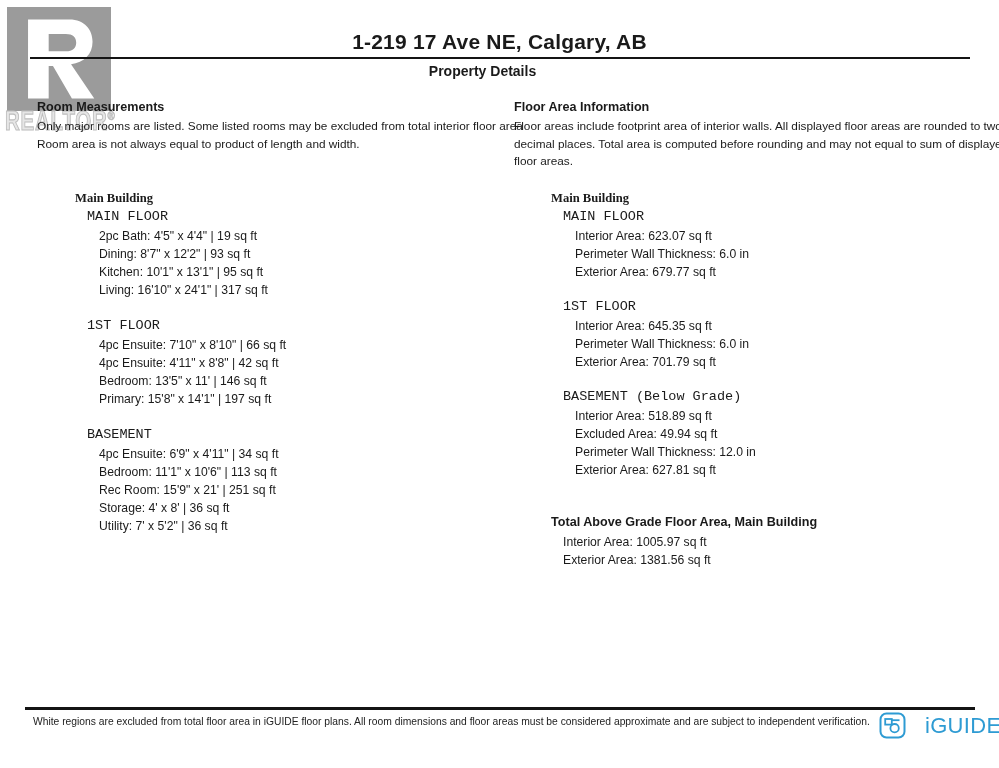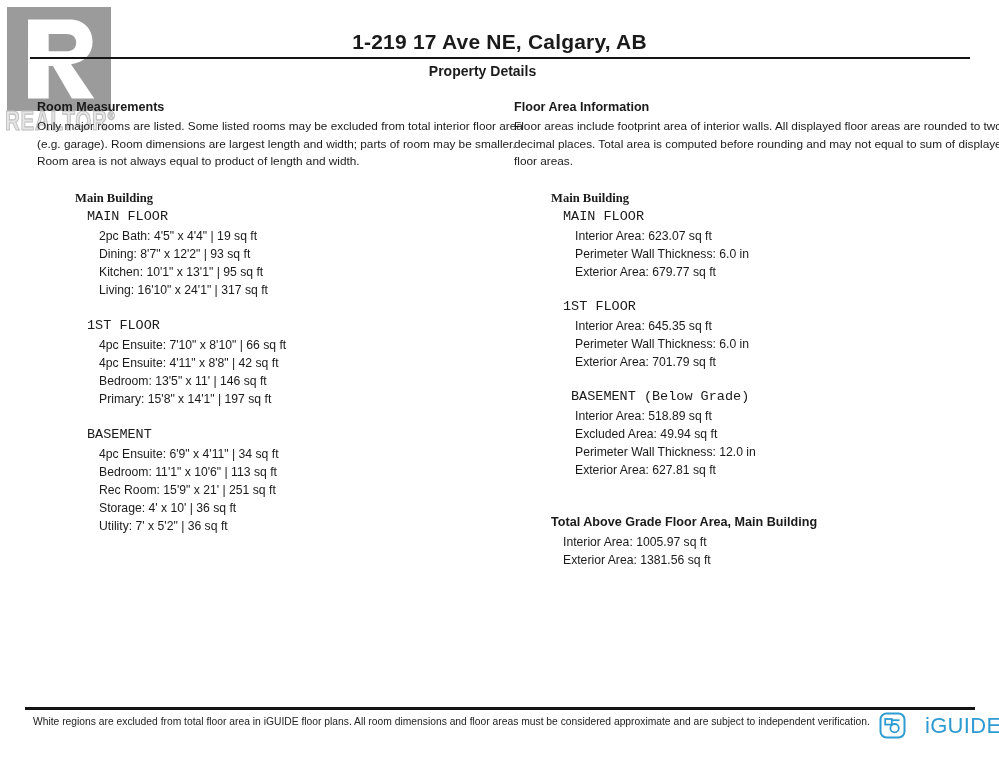--- a/index.html
+++ b/index.html
@@ -44,21 +44,20 @@
 </div>
 <div class="abs wm wm-word"><span>REALTOR</span><sup>®</sup></div>
 
 <div class="abs content page-title">1-219 17 Ave NE, Calgary, AB</div>
 <div class="abs content title-rule"></div>
 <div class="abs content page-subtitle">Property Details</div>
 
 <div class="abs content sec-heading" style="left:37px;top:100px;">Room Measurements</div>
 <div class="abs content desc" style="left:37px;top:118px;">
   <div>Only major rooms are listed. Some listed rooms may be excluded from total interior floor area</div>
-  <div>(e.g. garage). Room dimensions are largest length and width; parts of room may be smaller.</div>
   <div>Room area is not always equal to product of length and width.</div>
 </div>
 
 <div class="abs content bld-name" style="left:75px;top:191px;">Main Building</div>
 
 <div class="abs content floor-name" style="left:87px;top:209px;">MAIN FLOOR</div>
 <div class="abs content lines" style="left:99px;top:227px;">
   <div>2pc Bath: 4'5" x 4'4" | 19 sq ft</div>
   <div>Dining: 8'7" x 12'2" | 93 sq ft</div>
   <div>Kitchen: 10'1" x 13'1" | 95 sq ft</div>
@@ -71,21 +70,21 @@
   <div>4pc Ensuite: 4'11" x 8'8" | 42 sq ft</div>
   <div>Bedroom: 13'5" x 11' | 146 sq ft</div>
   <div>Primary: 15'8" x 14'1" | 197 sq ft</div>
 </div>
 
 <div class="abs content floor-name" style="left:87px;top:427px;">BASEMENT</div>
 <div class="abs content lines" style="left:99px;top:445px;">
   <div>4pc Ensuite: 6'9" x 4'11" | 34 sq ft</div>
   <div>Bedroom: 11'1" x 10'6" | 113 sq ft</div>
   <div>Rec Room: 15'9" x 21' | 251 sq ft</div>
-  <div>Storage: 4' x 10' | 36 sq ft</div>
+  <div>Storage: 4' x 8' | 36 sq ft</div>
   <div>Utility: 7' x 5'2" | 36 sq ft</div>
 </div>
 
 <div class="abs content sec-heading" style="left:514px;top:100px;">Floor Area Information</div>
 <div class="abs content desc" style="left:514px;top:118px;">
   <div>Floor areas include footprint area of interior walls. All displayed floor areas are rounded to two</div>
   <div>decimal places. Total area is computed before rounding and may not equal to sum of displayed</div>
   <div>floor areas.</div>
 </div>
 
@@ -98,21 +97,21 @@
   <div>Exterior Area: 679.77 sq ft</div>
 </div>
 
 <div class="abs content floor-name" style="left:563px;top:299px;">1ST FLOOR</div>
 <div class="abs content lines" style="left:575px;top:317px;">
   <div>Interior Area: 645.35 sq ft</div>
   <div>Perimeter Wall Thickness: 6.0 in</div>
   <div>Exterior Area: 701.79 sq ft</div>
 </div>
 
-<div class="abs content floor-name" style="left:563px;top:389px;margin-left:8px;">BASEMENT (Below Grade)</div>
+<div class="abs content floor-name" style="left:563px;top:389px;">BASEMENT (Below Grade)</div>
 <div class="abs content lines" style="left:575px;top:407px;">
   <div>Interior Area: 518.89 sq ft</div>
   <div>Excluded Area: 49.94 sq ft</div>
   <div>Perimeter Wall Thickness: 12.0 in</div>
   <div>Exterior Area: 627.81 sq ft</div>
 </div>
 
 <div class="abs content total-heading" style="left:551px;top:515px;">Total Above Grade Floor Area, Main Building</div>
 <div class="abs content lines" style="left:563px;top:533px;">
   <div>Interior Area: 1005.97 sq ft</div>

